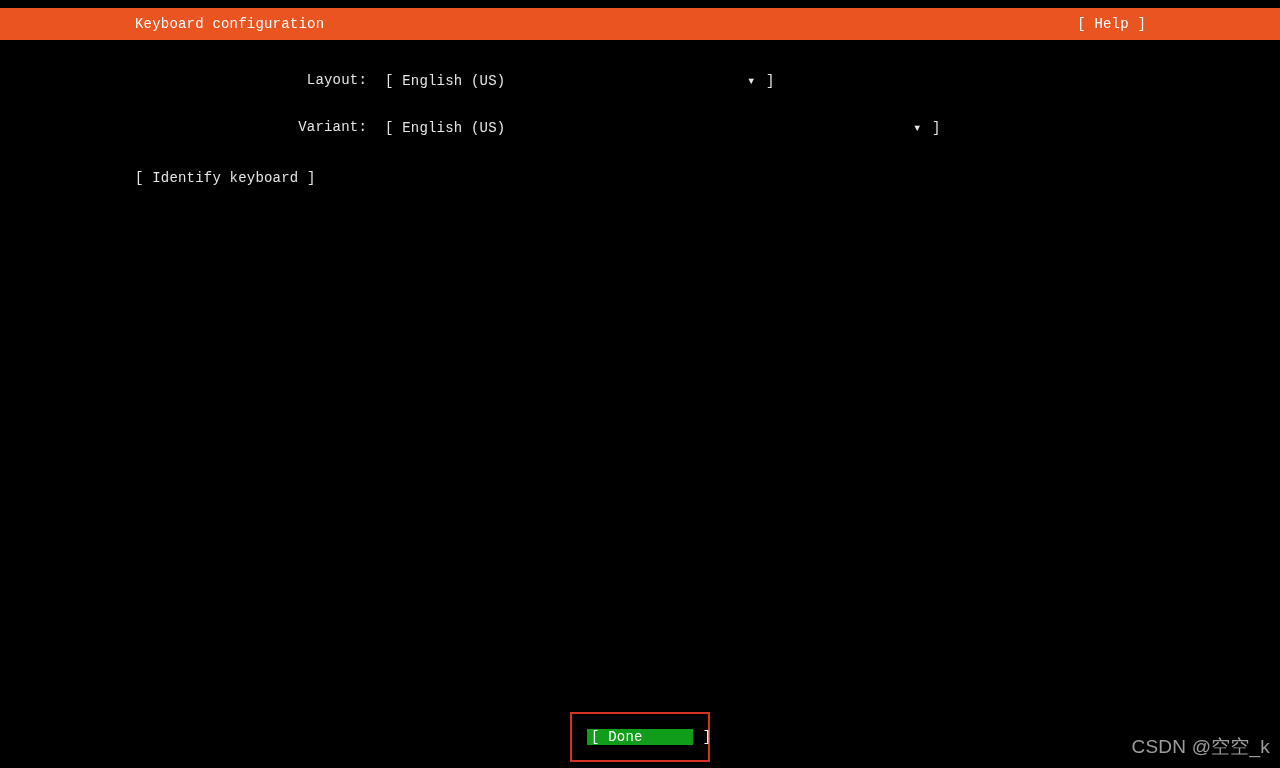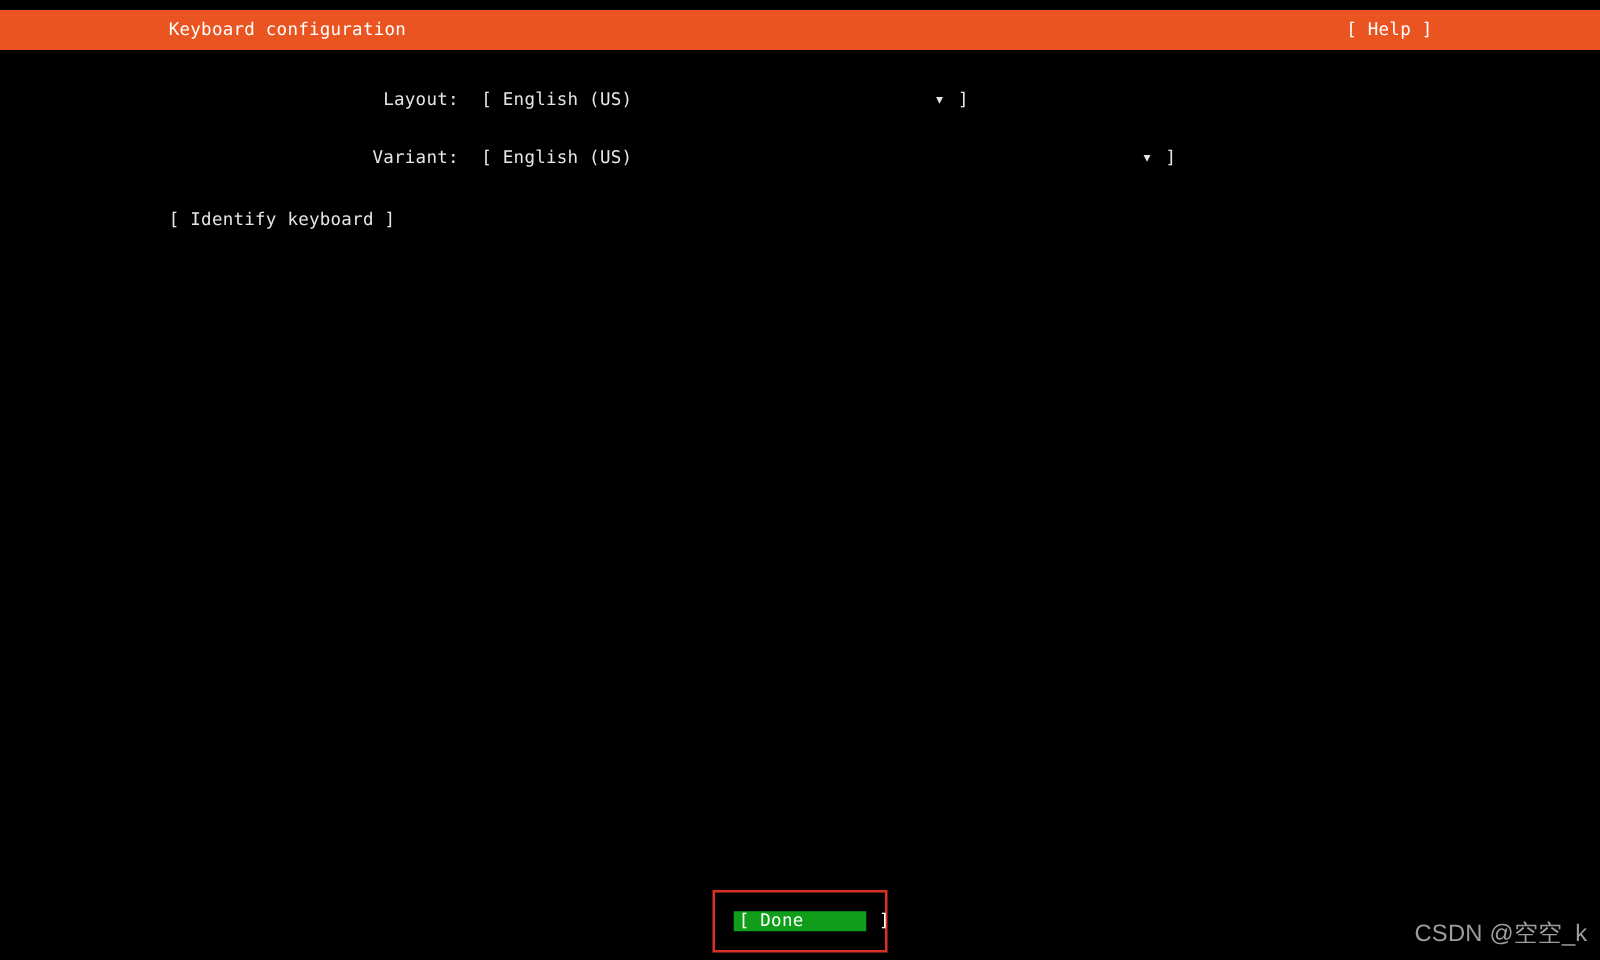--- a/index.html
+++ b/index.html
@@ -1,15 +1,15 @@
 <!DOCTYPE html>
 <html><head>
 <meta charset="utf-8">
 <style>
-  * { margin: 0; padding: 0; box-sizing: border-box; }
+  * { margin: 0; padding: 0; box-sizing: border-box; font-family: Liberation Mono, monospace; }
   html, body { width: 1280px; height: 768px; overflow: hidden; }
   body {
     background: #000000;
     font-family: "DejaVu Sans Mono","Ubuntu Mono","Courier New",monospace;
     font-size: 14px;
     color: #e6e6e6;
     letter-spacing: 0.2px;
     position: relative;
   }
 
@@ -30,21 +30,21 @@
   
   .content {
     position: absolute;
     top: 48px; left: 135px; right: 130px;
     color: #e6e6e6;
   }
   .instruction { margin-top: 2px; }
 
   .row {
     display: flex;
-    align-items: center;
+    align-items: flex-start;
     margin-top: 14px;
   }
   .row.first { margin-top: 24px; }
   .row .label {
     width: 250px;
     text-align: right;
     padding-right: 18px;
   }
   .row .field {
     display: flex;

